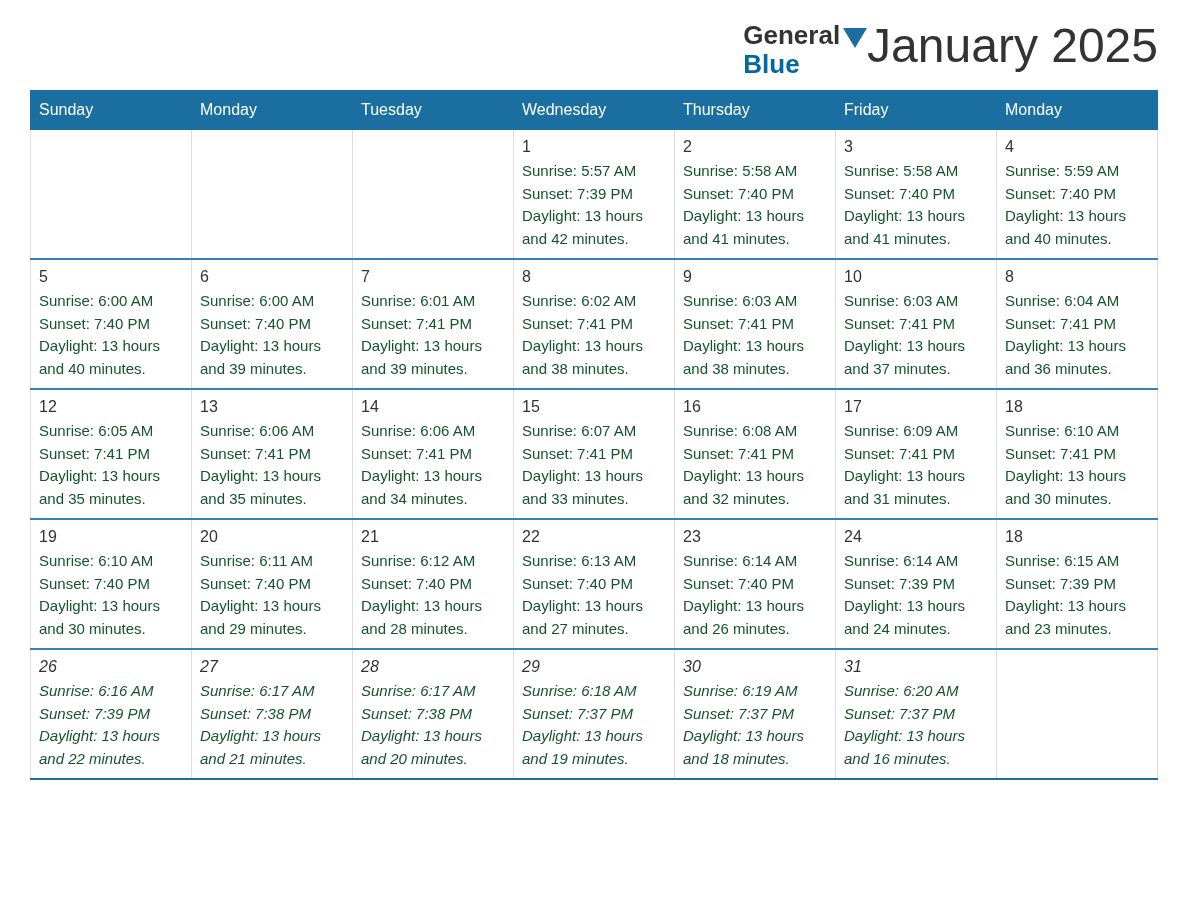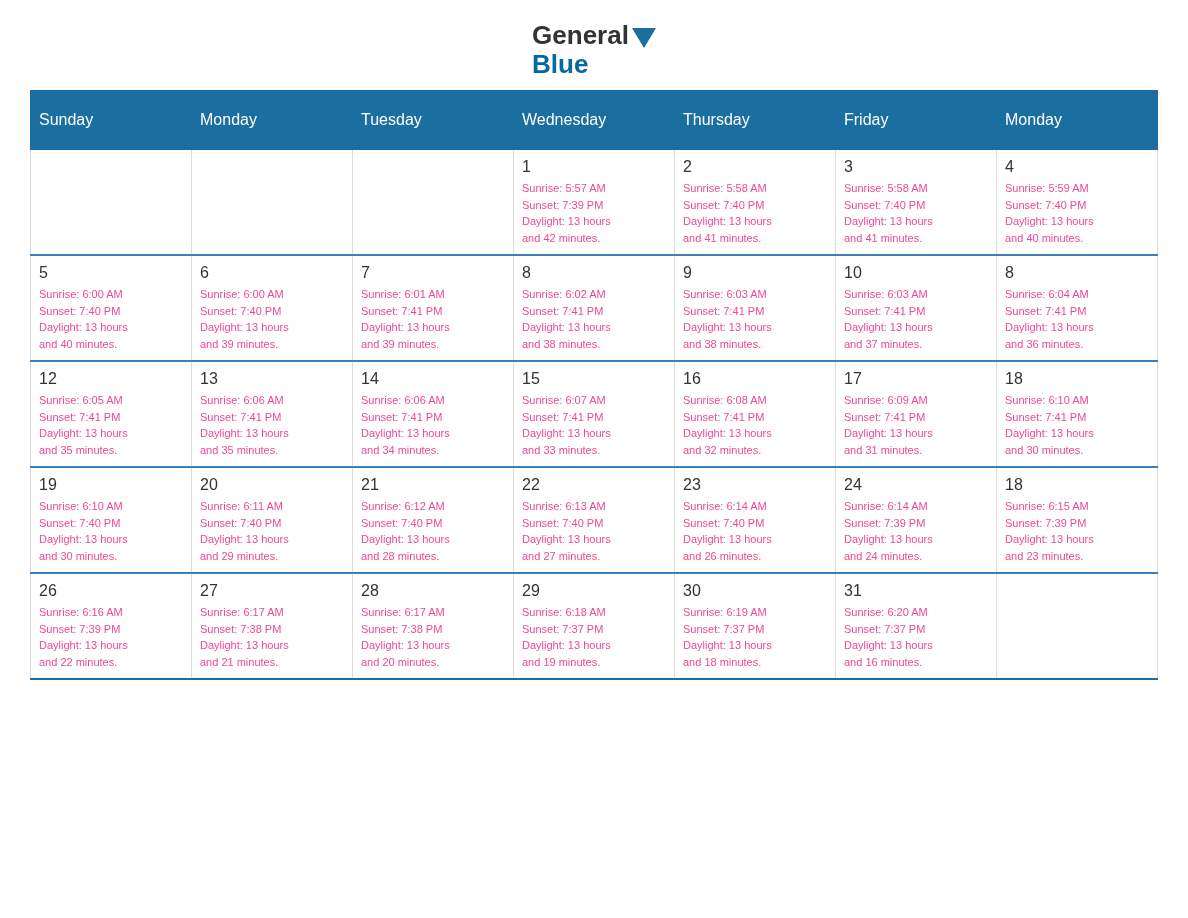--- a/index.html
+++ b/index.html
@@ -5,21 +5,21 @@
     * { box-sizing: border-box; margin: 0; padding: 0; }
     body {
       font-family: Arial, sans-serif;
       background: #fff;
       padding: 20px 30px;
       width: 1188px;
       min-height: 918px;
     }
     .header {
       display: flex;
-      justify-content: center;
+      justify-content: flex-end;
       align-items: flex-start;
       margin-bottom: 10px;
     }
     .logo {
       display: flex;
       flex-direction: column;
       align-items: flex-start;
     }
     .logo-top {
       display: flex;
@@ -62,21 +62,21 @@
     .calendar {
       width: 100%;
       border-collapse: collapse;
       margin-top: 10px;
     }
     .calendar thead tr {
       background-color: #1a6fa0;
     }
     .calendar thead th {
       color: #fff;
-      padding: 20px 8px;
+      padding: 10px 8px;
       text-align: left;
       font-size: 16px;
       font-weight: normal;
       border: 1px solid #1a6fa0;
     }
     .calendar tbody tr {
       border-bottom: 2px solid #1a6fa0;
     }
     .calendar tbody td {
       vertical-align: top;
@@ -89,30 +89,31 @@
       min-height: 100px;
     }
     .calendar tbody tr {
       border-bottom: 2px solid #1a6fa0;
     }
     .calendar tbody tr td {
       border-bottom: 1px solid #ddd;
     }
     .calendar tbody tr:last-child td {
       border-bottom: 2px solid #1a6fa0;
+      font-style: italic;
     }
     .day-number {
       font-size: 16px;
       font-weight: normal;
       margin-bottom: 4px;
       display: block;
     }
     .day-info {
-      font-size: 11px;
-      color: #ec4899;
+      font-size: 15px;
+      color: #14532d;
       line-height: 1.5;
     }
     .empty-cell {
       background: #fff;
     }
     
     .calendar tbody tr {
       border-bottom: 2px solid #3a7fb5;
     }
   </style>
@@ -121,20 +122,21 @@
 
 <div class="header">
   <div class="logo">
     <div class="logo-top">
       <span class="logo-general">General</span>
       <div class="logo-triangle"></div>
     </div>
     <span class="logo-blue">Blue</span>
   </div>
   <div class="title-section">
+    <div class="calendar-title">January 2025</div>
   </div>
 </div>
 
 <table class="calendar">
   <thead>
     <tr>
     <th>Sunday</th>
         <th>Monday</th>
         <th>Tuesday</th>
         <th>Wednesday</th>

